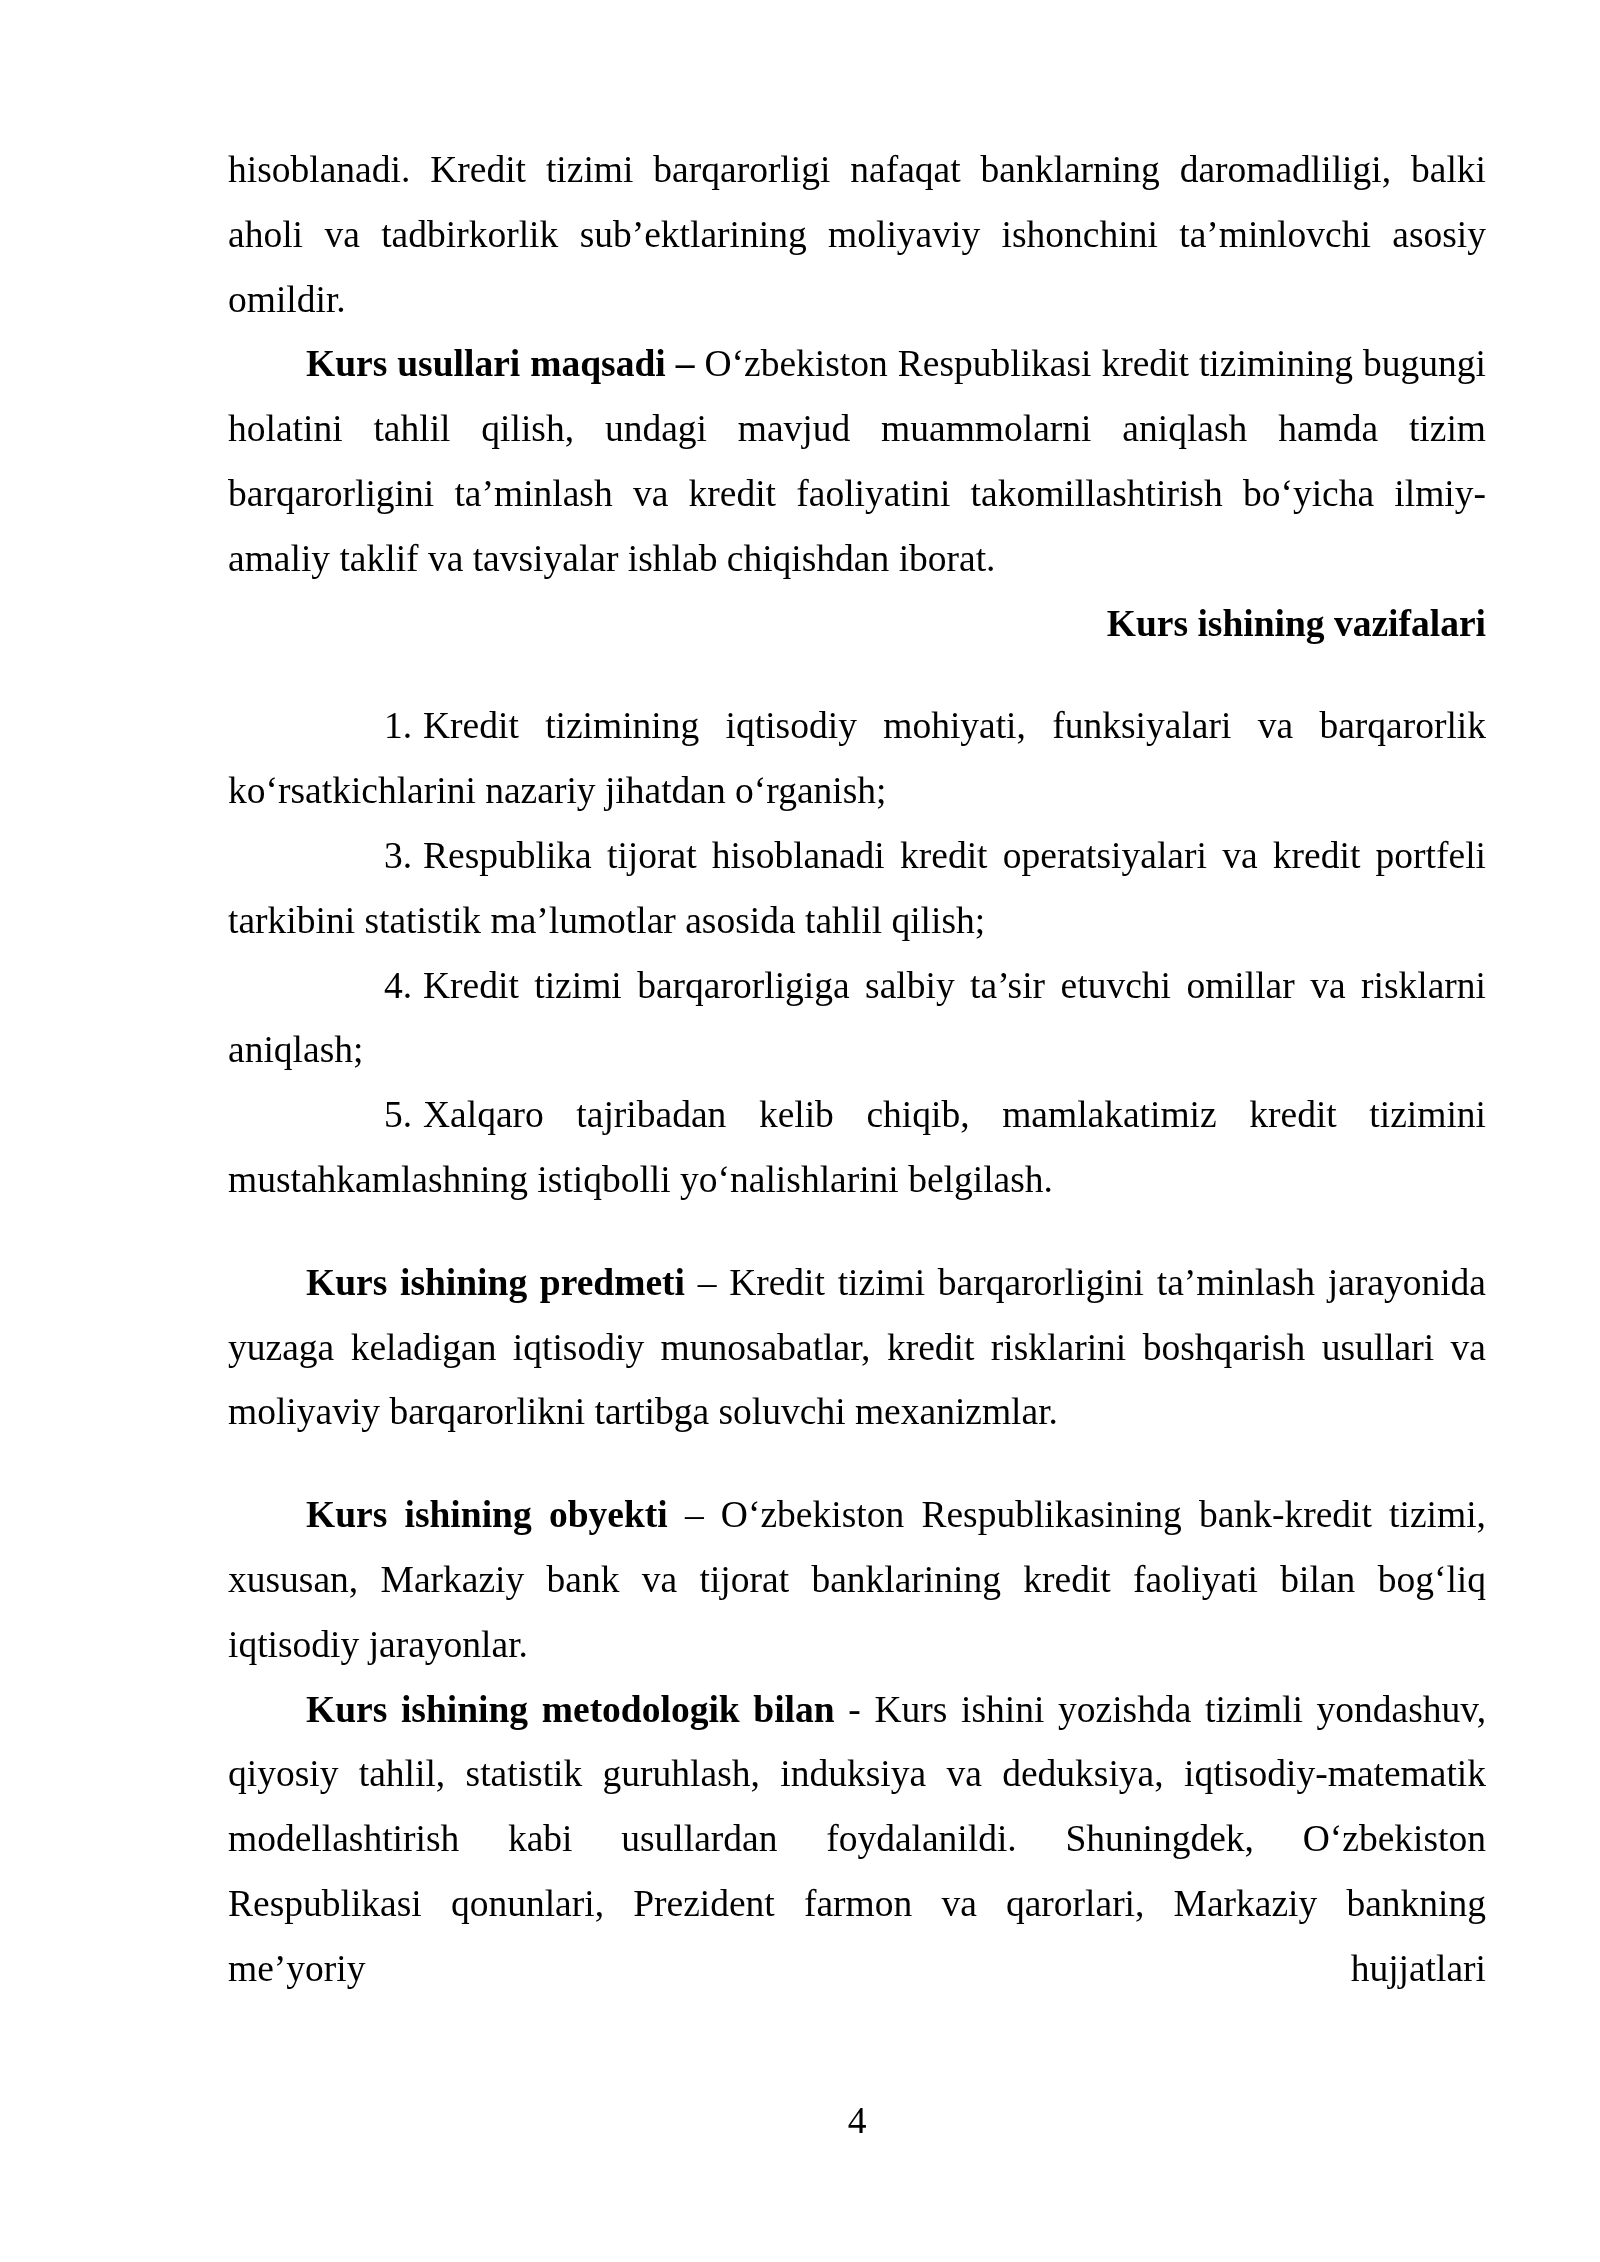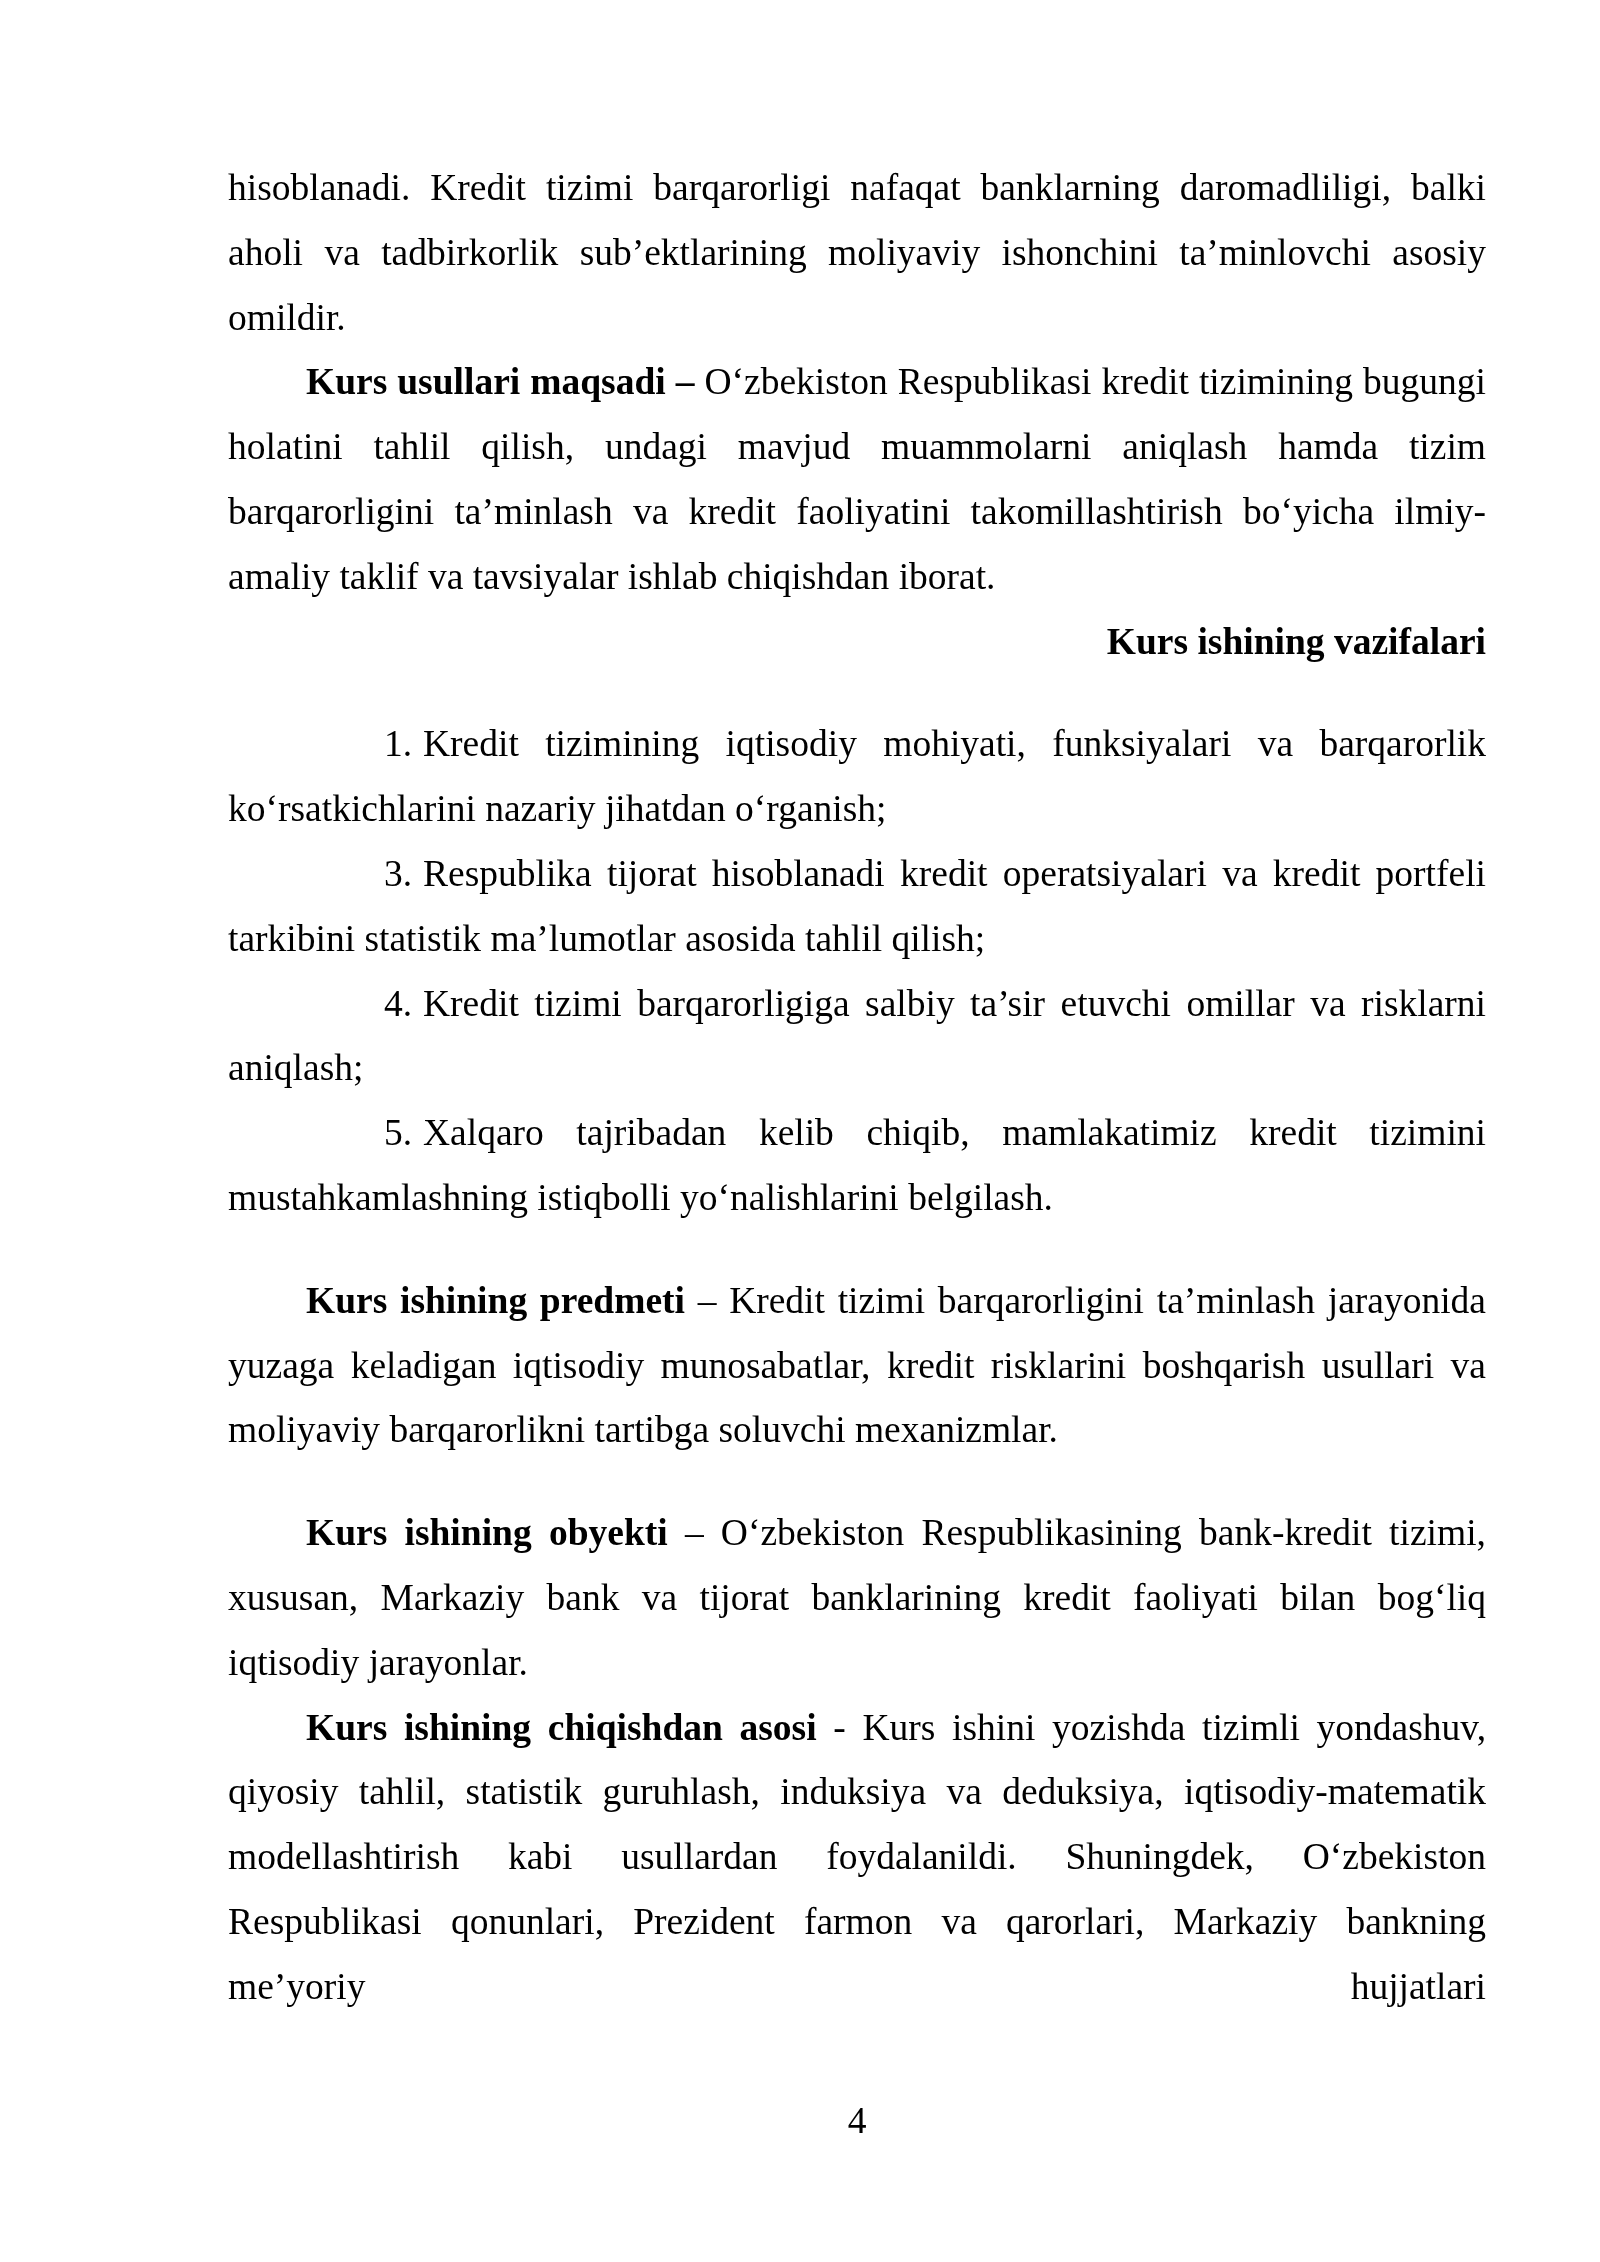--- a/index.html
+++ b/index.html
@@ -14,21 +14,21 @@
     background: #ffffff;
     font-family: "Liberation Serif", "DejaVu Serif", serif;
     font-size: 37.5px;
     line-height: 64.8px;
     color: #000000;
     overflow: hidden;
   }
   .content {
     position: absolute;
     left: 228px;
-    top: 156px;
+    top: 138px;
     width: 1258px;
     text-align: justify;
   }
   .par {
     margin: 0;
     padding: 0;
     text-indent: 78px;
   }
   .par.no-indent { text-indent: 0; }
   .par.gap { margin-top: 38px; }
@@ -70,18 +70,18 @@
     <p class="par"><span class="num">3.</span><span>Respublika tijorat hisoblanadi kredit operatsiyalari va kredit portfeli tarkibini statistik ma’lumotlar asosida tahlil qilish;</span></p>
 
     <p class="par"><span class="num">4.</span><span>Kredit tizimi barqarorligiga salbiy ta’sir etuvchi omillar va risklarni aniqlash;</span></p>
 
     <p class="par"><span class="num">5.</span><span>Xalqaro tajribadan kelib chiqib, mamlakatimiz kredit tizimini mustahkamlashning istiqbolli yo‘nalishlarini belgilash.</span></p>
 
     <p class="par gap"><b class="lead">Kurs ishining predmeti</b> <span>– Kredit tizimi barqarorligini ta’minlash jarayonida yuzaga keladigan iqtisodiy munosabatlar, kredit risklarini boshqarish usullari va moliyaviy barqarorlikni tartibga soluvchi mexanizmlar.</span></p>
 
     <p class="par gap"><b class="lead">Kurs ishining obyekti</b> <span>– O‘zbekiston Respublikasining bank-kredit tizimi, xususan, Markaziy bank va tijorat banklarining kredit faoliyati bilan bog‘liq iqtisodiy jarayonlar.</span></p>
 
-    <p class="par cont"><b class="lead">Kurs ishining chiqishdan asosi</b> <span>- Kurs ishini yozishda tizimli yondashuv, qiyosiy tahlil, statistik guruhlash, induksiya va deduksiya, iqtisodiy-matematik modellashtirish kabi usullardan foydalanildi. Shuningdek, O‘zbekiston Respublikasi qonunlari, Prezident farmon va qarorlari, Markaziy bankning me’yoriy hujjatlari</span></p>
+    <p class="par cont"><b class="lead">Kurs ishining metodologik bilan</b> <span>- Kurs ishini yozishda tizimli yondashuv, qiyosiy tahlil, statistik guruhlash, induksiya va deduksiya, iqtisodiy-matematik modellashtirish kabi usullardan foydalanildi. Shuningdek, O‘zbekiston Respublikasi qonunlari, Prezident farmon va qarorlari, Markaziy bankning me’yoriy hujjatlari</span></p>
 
   </div>
 
   <div class="footer">4</div>
 </div>
 
 </body></html>

